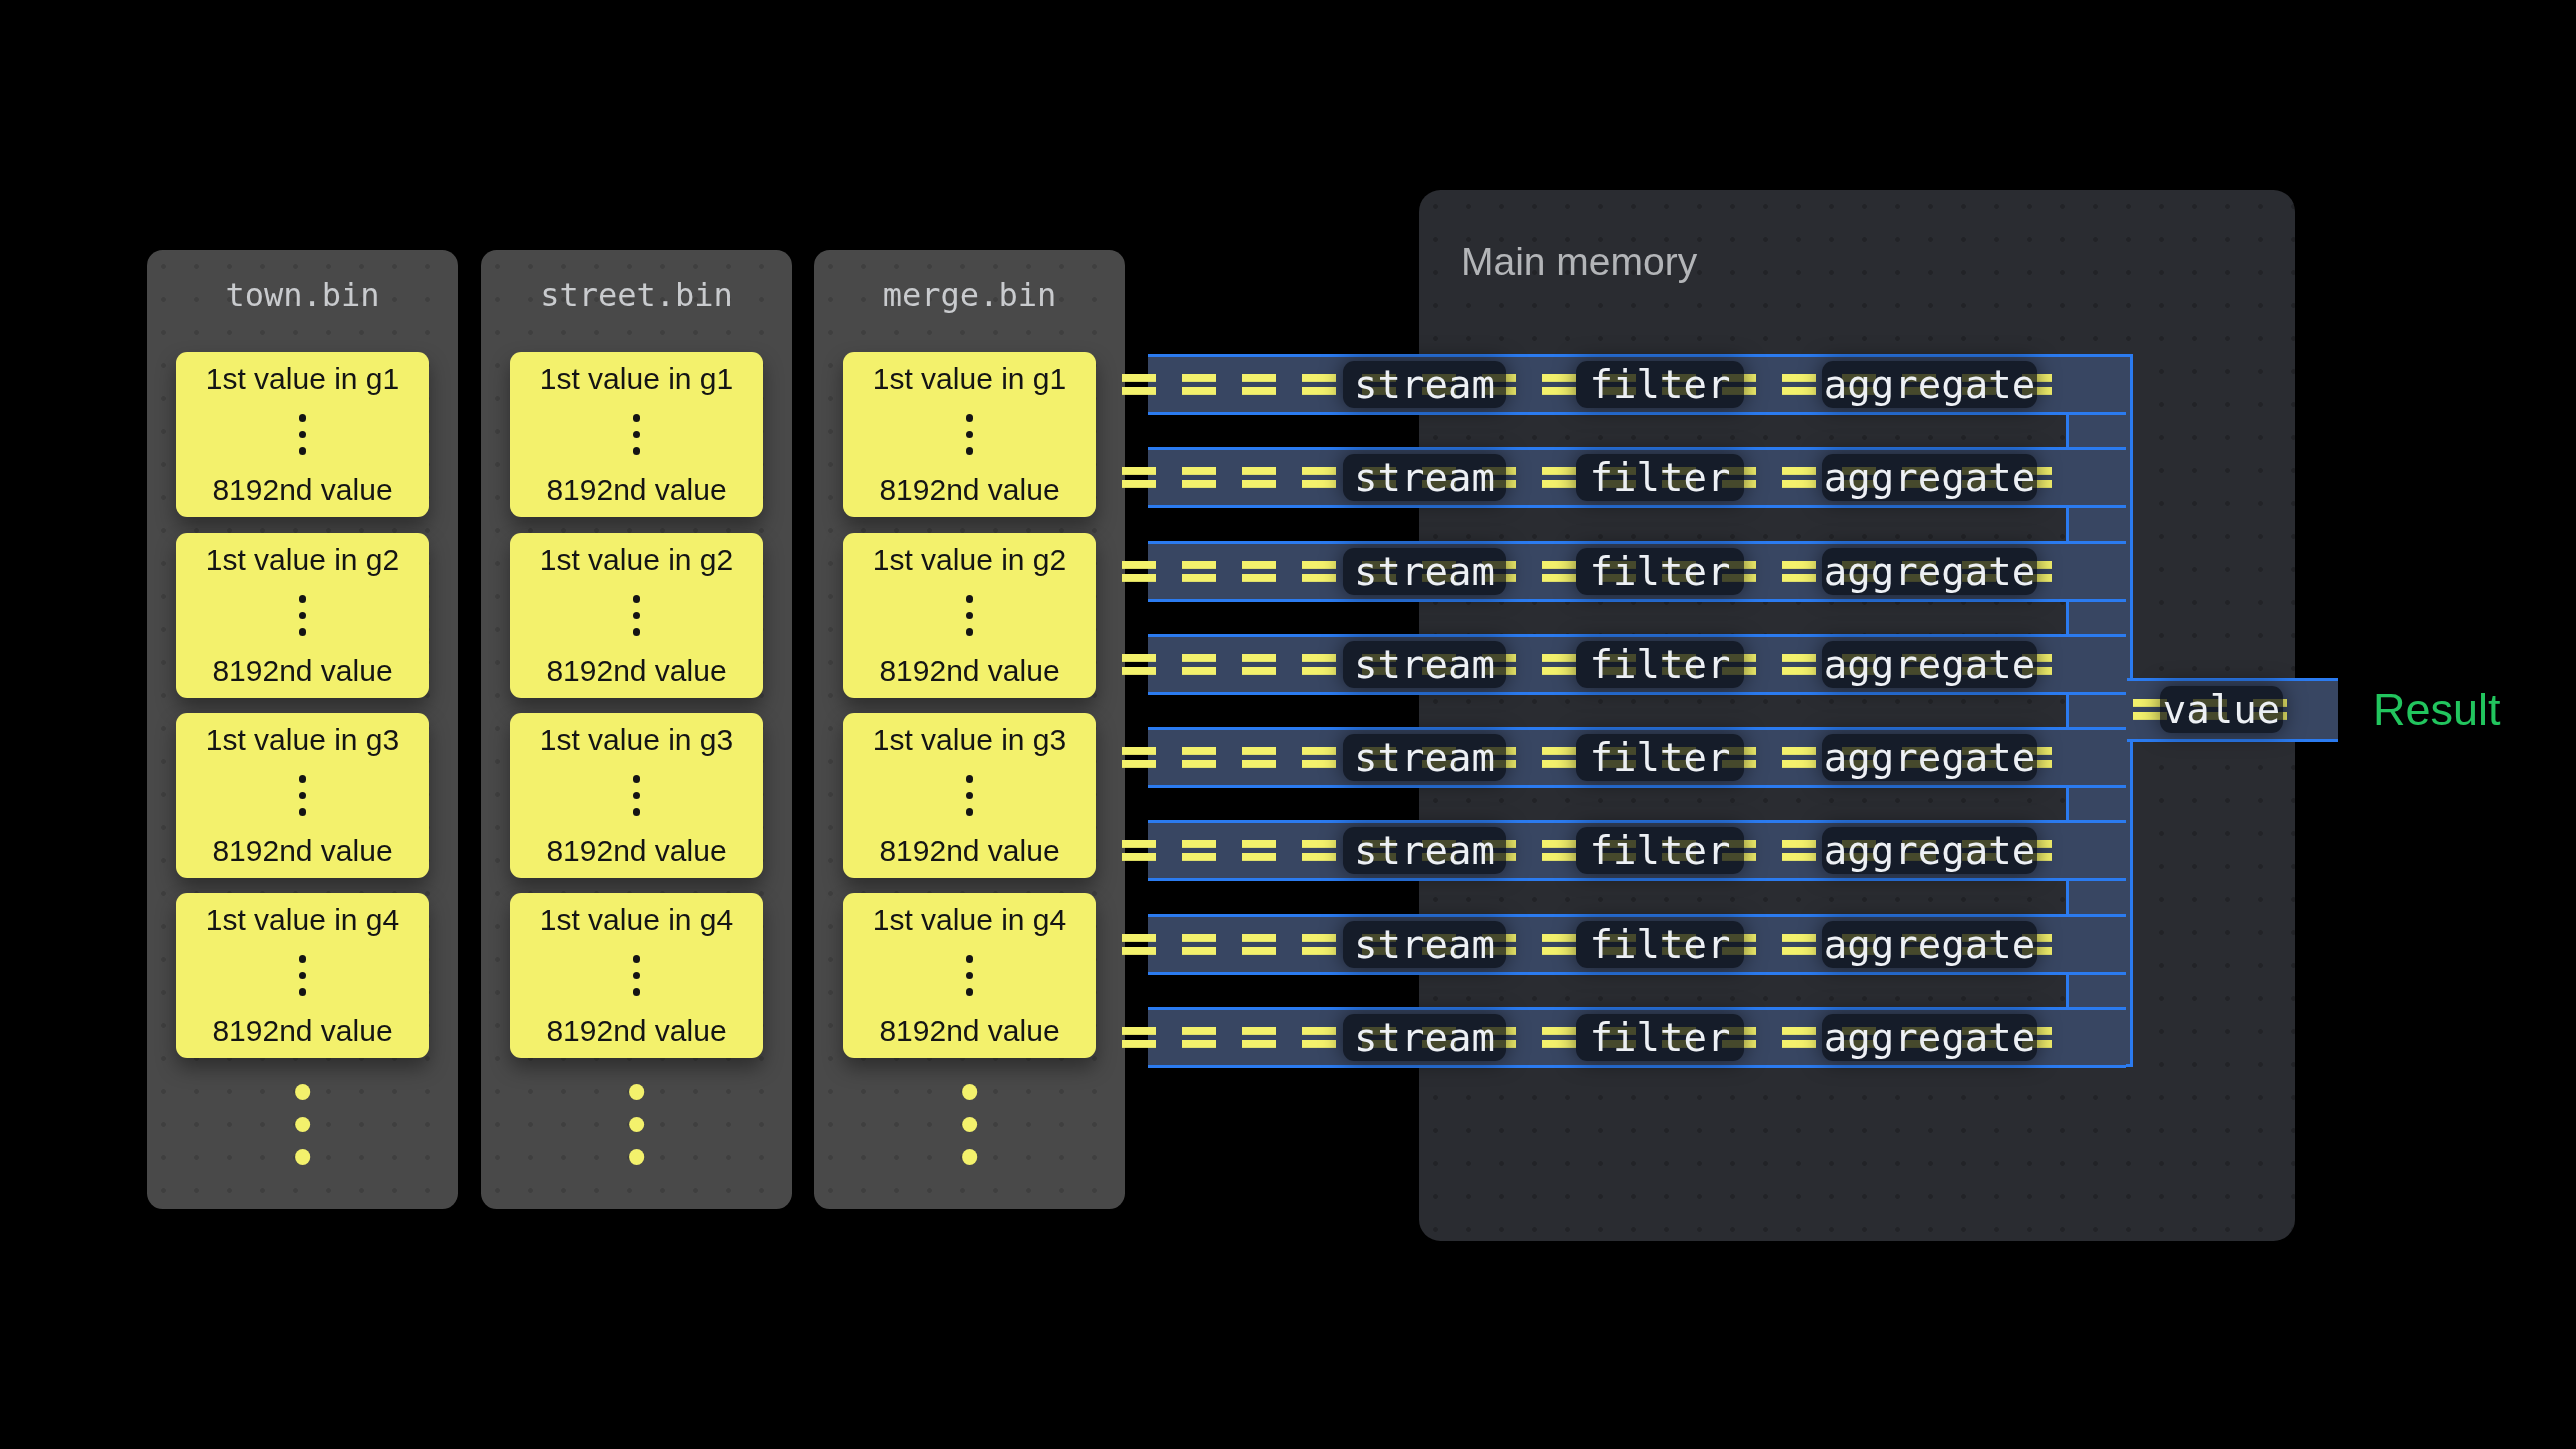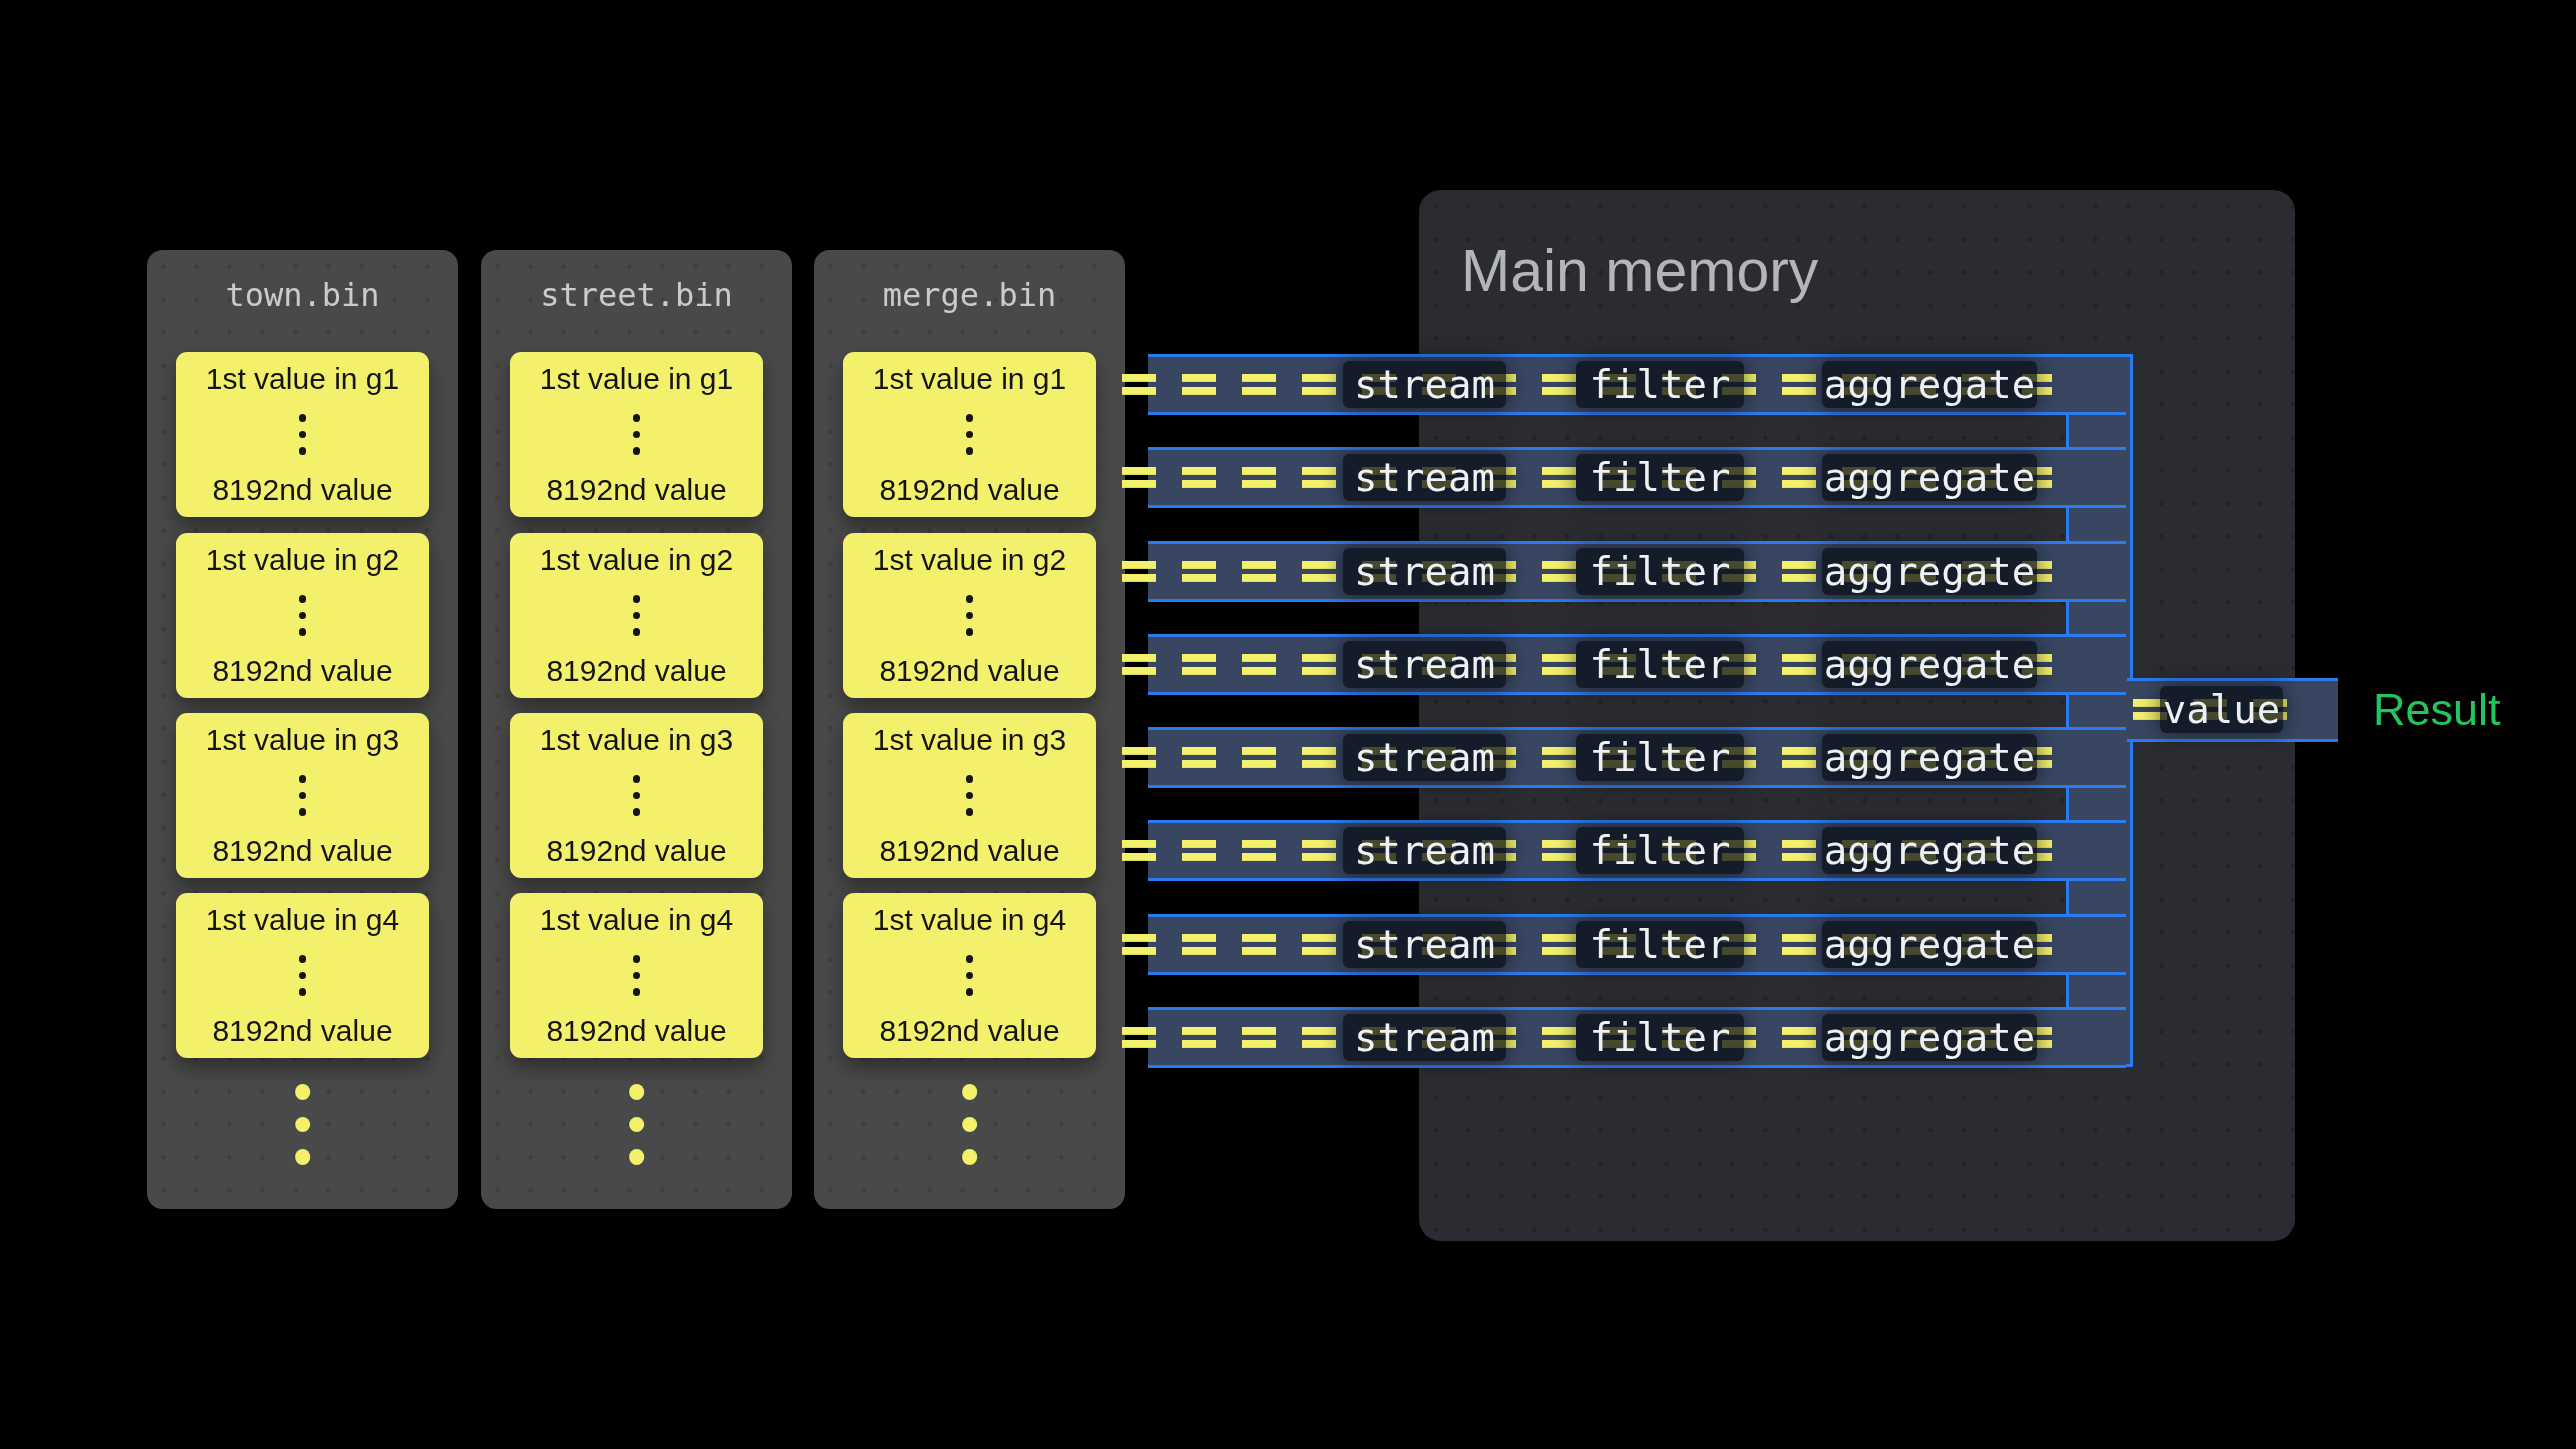--- a/index.html
+++ b/index.html
@@ -43,21 +43,21 @@
   
   .memory-panel {
     position:absolute; left:1419px; top:190px; width:876px; height:1051px;
     background-color:#2a2c31;
     background-image: radial-gradient(rgba(0,0,0,0.20) 2.1px, transparent 2.6px);
     background-size:33px 33px;
     border-radius:21.5px; z-index:1;
   }
   .memory-title {
     position:absolute; left:1461px; top:242px;
-    font-size:59px; color:#b3b5b8; z-index:2; line-height:1;
+    font-size:39px; color:#b3b5b8; z-index:2; line-height:1;
   }
 
   
   .collector {
     position:absolute; left:2066px; top:354px; width:67px; height:713px;
     background:#384662; border:3.6px solid #2b7bf0; z-index:2;
   }
   .band {
     position:absolute; left:1148px; width:978px; height:61px;
     background:#384662;
@@ -67,21 +67,21 @@
   .dashline {
     position:absolute; left:-26.5px; top:16.5px; width:930px; height:21px;
     background-image:
       repeating-linear-gradient(90deg, #f3f16c 0px, #f3f16c 34px, transparent 34px, transparent 60px),
       repeating-linear-gradient(90deg, #f3f16c 0px, #f3f16c 34px, transparent 34px, transparent 60px);
     background-size:100% 7.9px, 100% 7.9px;
     background-position:0 0, 0 13px;
     background-repeat:no-repeat, no-repeat;
   }
   .chip {
-    position:absolute; top:3.6px; height:47px; border-radius:6px;
+    position:absolute; top:3.6px; height:47px; border-radius:11px;
     background:rgba(10,14,22,0.74);
     box-shadow:0 0 21.5px rgba(0,0,0,0.55);
     display:flex; align-items:center; justify-content:center;
     font-family:"DejaVu Sans Mono", monospace;
     font-size:39px; color:#edf0f4; line-height:1;
   }
   .chip.c-stream    { left:195px; width:163px; }
   .chip.c-filter    { left:428px; width:168px; }
   .chip.c-aggregate { left:674px; width:215px; }
 

